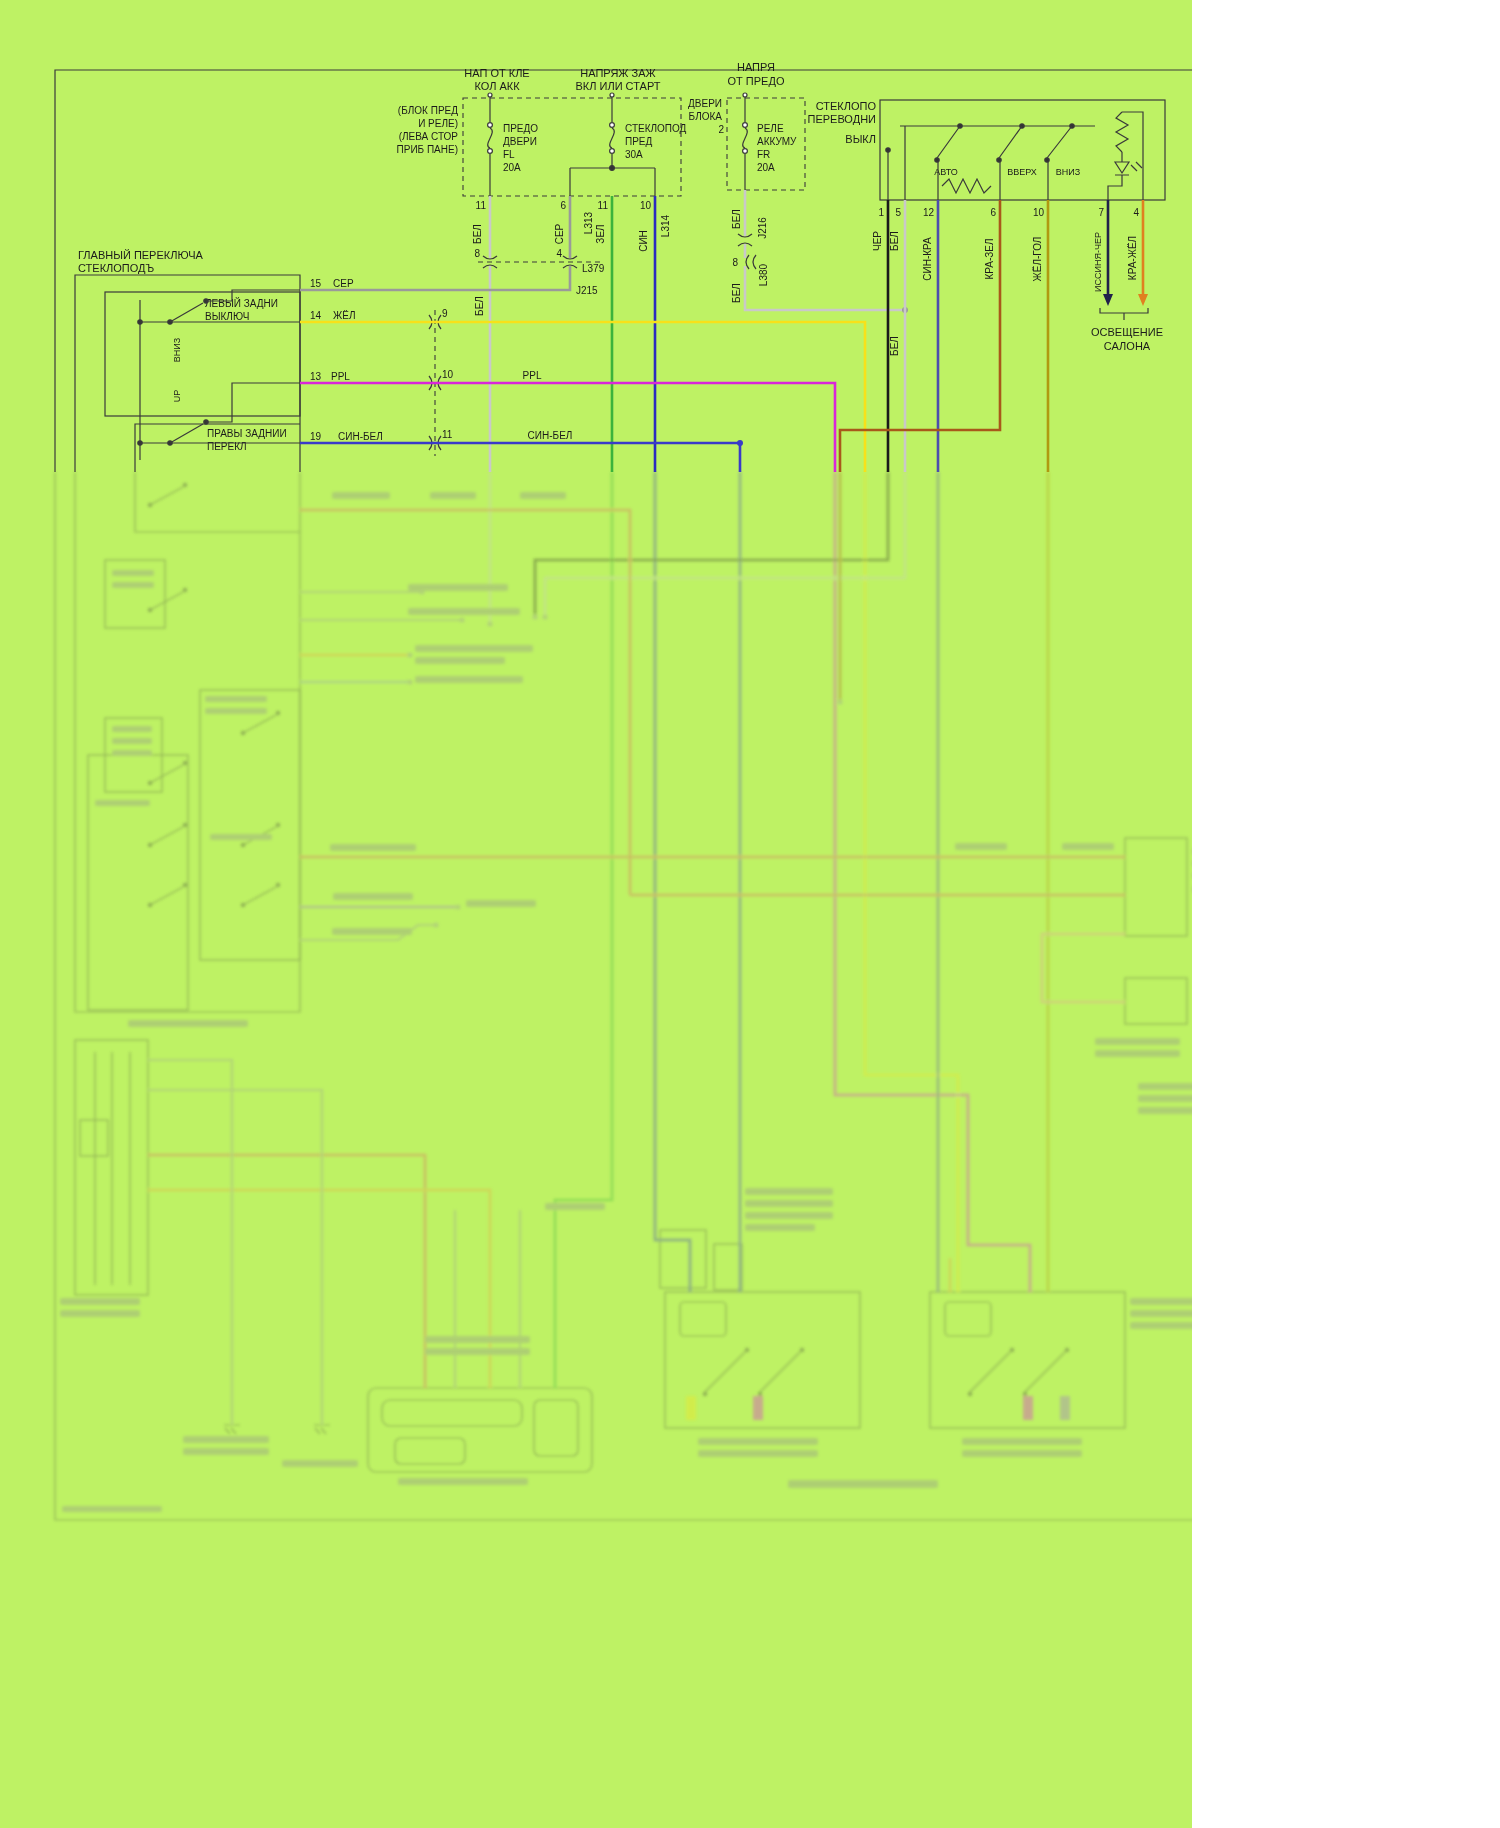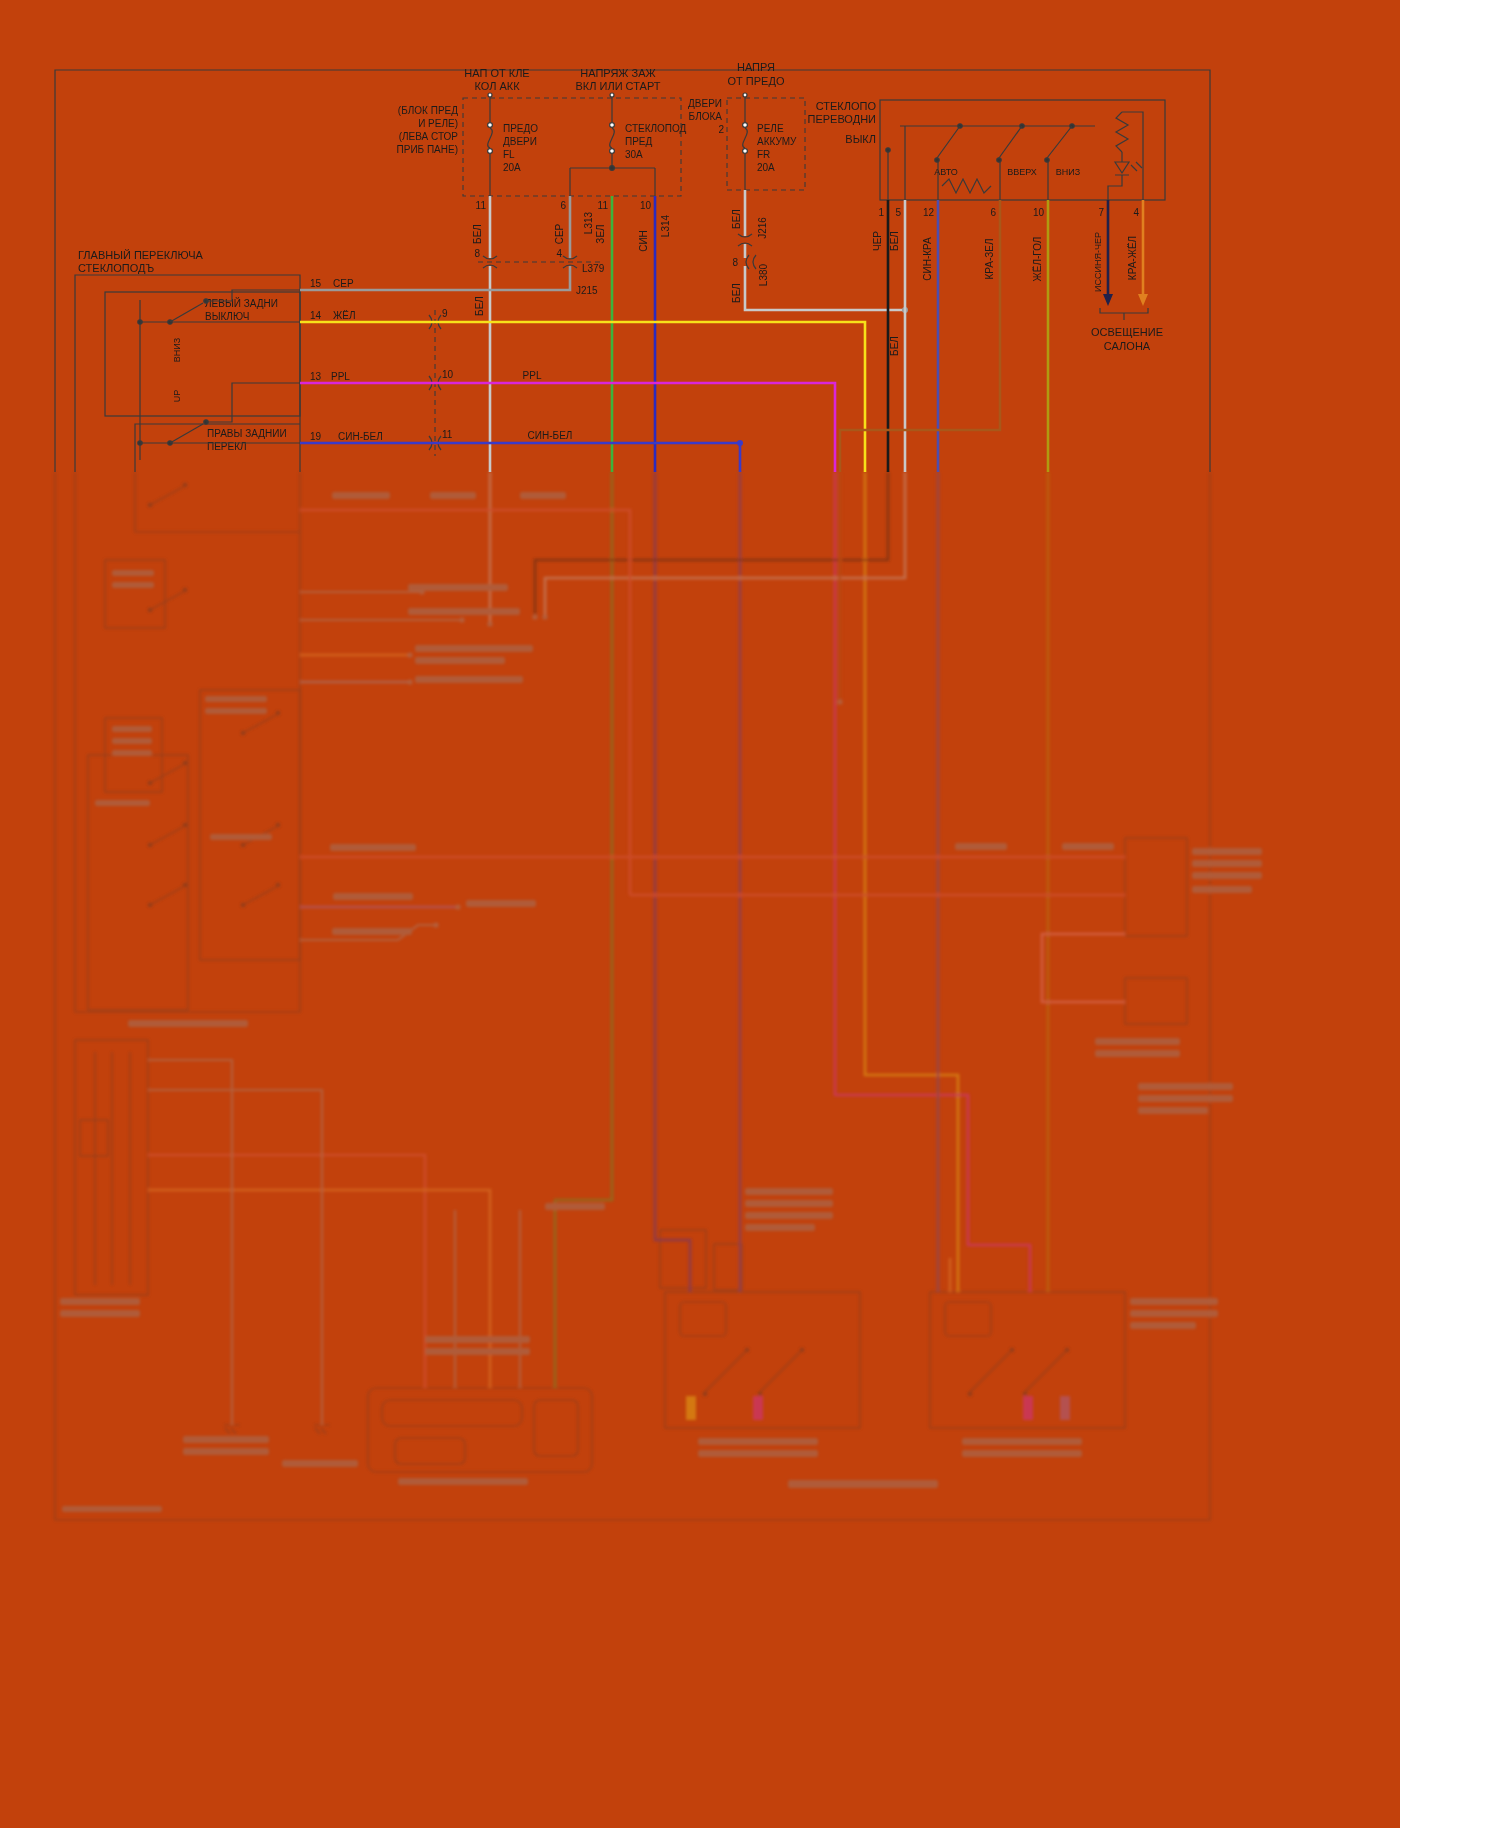--- a/index.html
+++ b/index.html
@@ -1,16 +1,16 @@
 <!DOCTYPE html>
 <html><head>
 <meta charset="utf-8">
 <style>
   html,body{margin:0;padding:0;background:#ffffff;}
-  .page{position:relative;width:1400px;height:1828px;background:#c2410c;
+  .page{position:relative;width:1192px;height:1828px;background:#bef264;
         font-family:"Liberation Sans",sans-serif;overflow:hidden;}
   svg{display:block;}
   svg text{font-family:"Liberation Sans",sans-serif;font-size:11px;fill:#1b1b1b;}
   .t10{font-size:10px;}
   .t9{font-size:9px;}
   .c{fill:none;stroke:#3a3a3a;stroke-width:1.2;}
   .cd{fill:none;stroke:#3a3a3a;stroke-width:1.1;stroke-dasharray:5 4;}
   .w{fill:none;stroke-width:2.6;}
   .wt{fill:none;stroke-width:2.2;}
   .fc{fill:#ffffff;stroke:#3a3a3a;stroke-width:1.2;}

